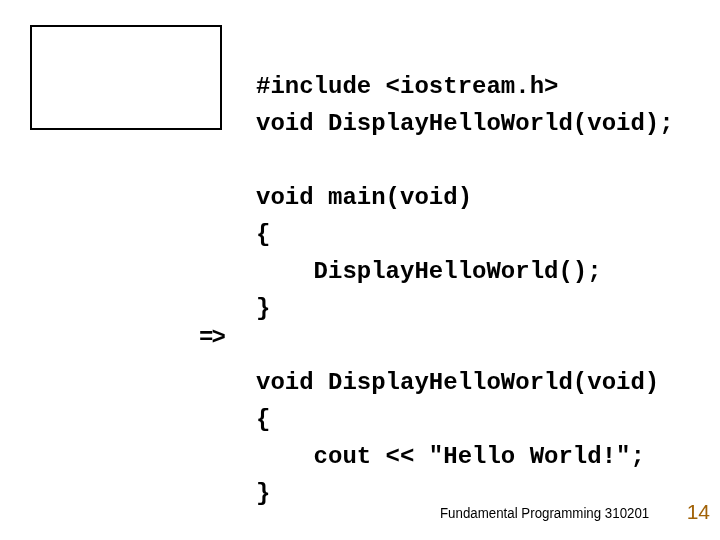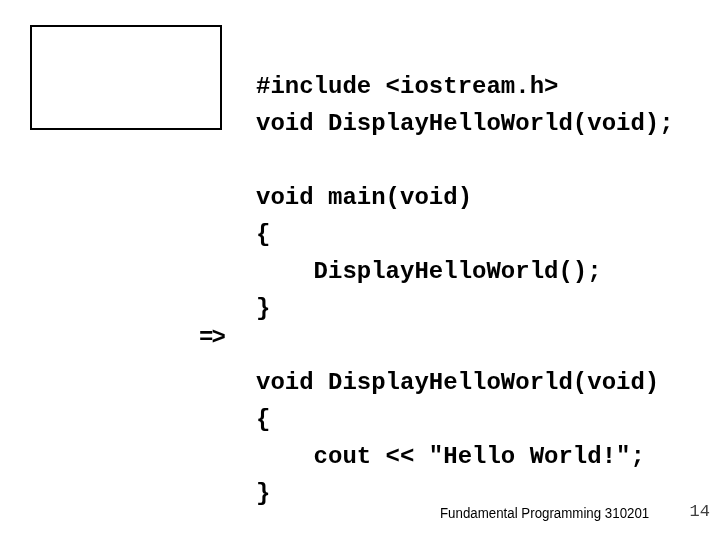--- a/index.html
+++ b/index.html
@@ -57,24 +57,23 @@
     line-height: 18px;
     color: #000000;
     transform: scaleX(0.95);
     transform-origin: left center;
     white-space: nowrap;
   }
   .page-number {
     position: absolute;
     right: 10px;
     top: 501px;
-    font-size: 17px;
+    font-size: 21px;
     line-height: 22px;
-    color: #404040;
-    font-family: Liberation Mono, monospace;
+    color: #a16207;
   }
 </style>
 </head>
 <body>
 
 <div class="slide">
 
   <div class="placeholder-box"></div>
 
   <pre class="code">#include &lt;iostream.h&gt;

